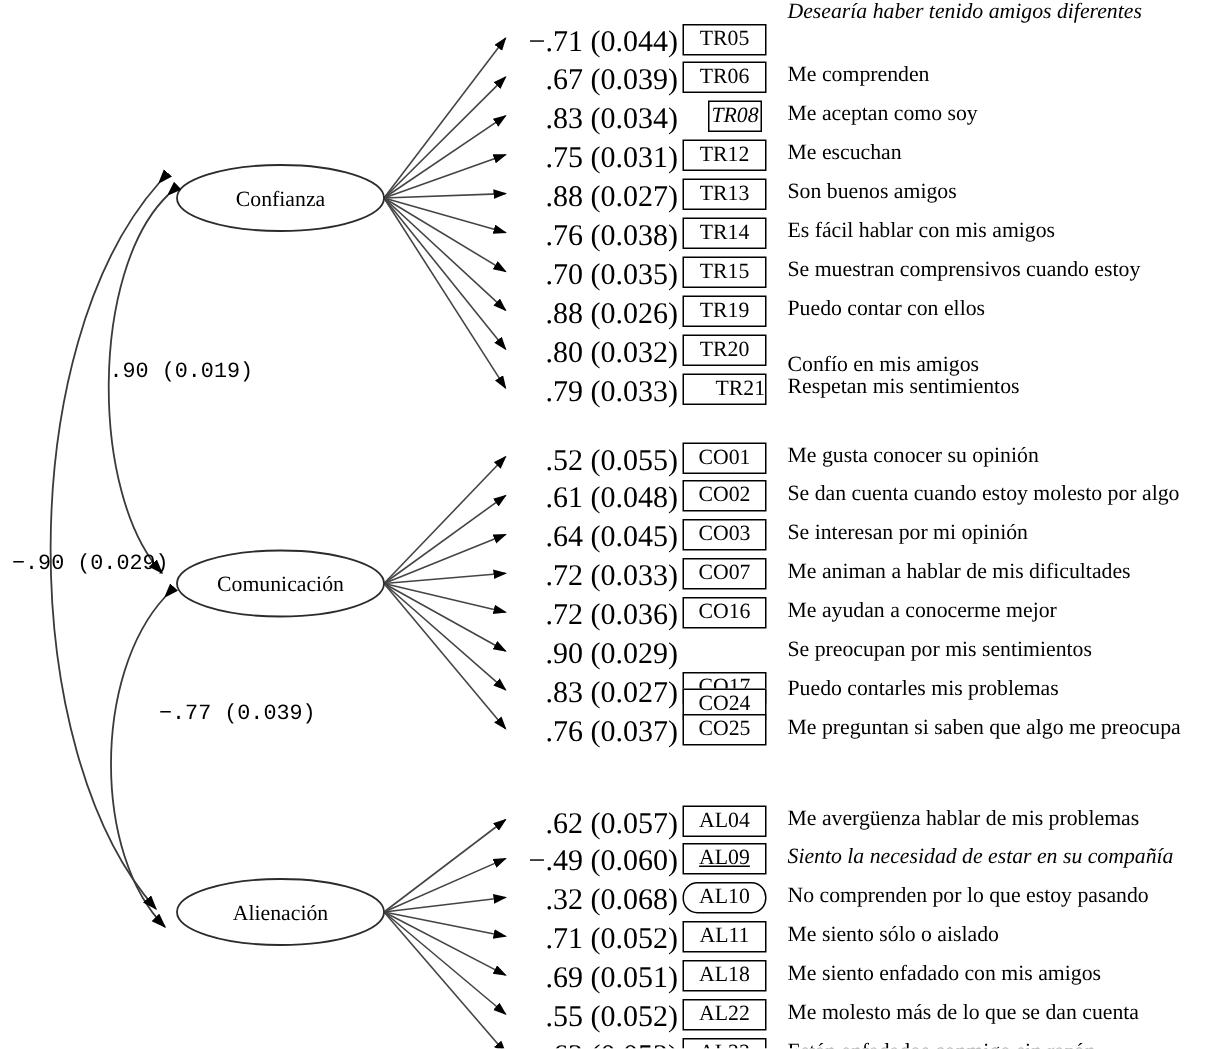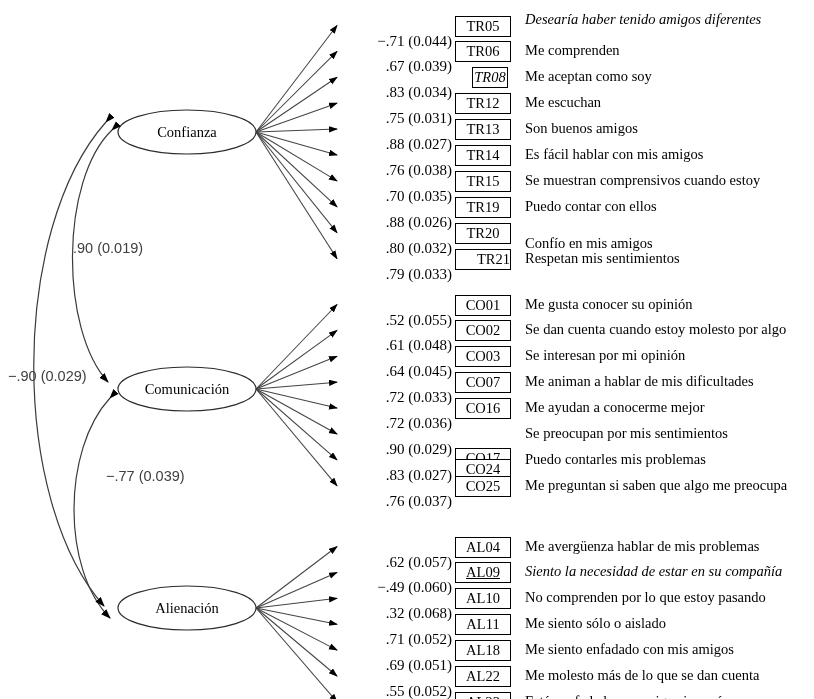--- a/index.html
+++ b/index.html
@@ -27,30 +27,29 @@
   }
   .factor-label {
     font-size: 14.5px;
     font-family: "Liberation Serif", "DejaVu Serif", serif;
     fill: #000000;
   }
   .corr-label {
     position: absolute;
     font-size: 14.5px;
     white-space: nowrap;
-    font-family: Liberation Sans, sans-serif;
-    color: #404040;
+    font-family: Liberation Mono, monospace;
+    color: #000000;
   }
   .coef {
     position: absolute;
-    font-size: 15px;
+    font-size: 20px;
     text-align: right;
     white-space: nowrap;
     color: #000;
-    margin-top: 16px;
   }
   .codebox {
     position: absolute;
     box-sizing: border-box;
     border: 1.4px solid #000;
     background: #fff;
     font-size: 14.5px;
     text-align: center;
     line-height: 19px;
     height: 21px;
@@ -124,21 +123,21 @@
     </g>
   </svg>
 
   <div class="corr-label" style="left:73px; top:240px;">.90 (0.019)</div>
   <div class="corr-label" style="left:78px; top:468px;padding-left:28px;">−.77 (0.039)</div>
   <div class="corr-label" style="left:8px; top:368px;">−.90 (0.029)</div>
 
   <div id="items-layer">
       <div class="coef" style="left: 300px; width: 152px; top: 16.5px;">−.71 (0.044)</div>
       <div class="codebox" style="left: 455px; width: 56px; top: 15.5px;">TR05</div>
-      <div class="itemtext italic" style="left: 525px; top: 11px;">Desearía haber tenido amigos diferentes</div>
+      <div class="itemtext italic" style="left: 525px; top: 0;">Desearía haber tenido amigos diferentes</div>
       <div class="coef" style="left: 300px; width: 152px; top: 42.4px;">.67 (0.039)</div>
       <div class="codebox" style="left: 455px; width: 56px; top: 41.4px;">TR06</div>
       <div class="itemtext" style="left: 525px; top: 42.4px;">Me comprenden</div>
       <div class="coef" style="left: 300px; width: 152px; top: 68.3px;">.83 (0.034)</div>
       <div class="codebox" style="left: 472px; width: 36px; top: 67.3px; font-style: italic;">TR08</div>
       <div class="itemtext" style="left: 525px; top: 68.3px;">Me aceptan como soy</div>
       <div class="coef" style="left: 300px; width: 152px; top: 94.2px;">.75 (0.031)</div>
       <div class="codebox" style="left: 455px; width: 56px; top: 93.2px;">TR12</div>
       <div class="itemtext" style="left: 525px; top: 94.2px;">Me escuchan</div>
       <div class="coef" style="left: 300px; width: 152px; top: 120.1px;">.88 (0.027)</div>
@@ -183,21 +182,21 @@
       <div class="coef" style="left: 300px; width: 152px; top: 476.8px;">.76 (0.037)</div>
       <div class="codebox" style="left: 455px; width: 56px; top: 475.8px;">CO25</div>
       <div class="itemtext" style="left: 525px; top: 476.8px;">Me preguntan si saben que algo me preocupa</div>
       <div class="coef" style="left: 300px; width: 152px; top: 537.5px;">.62 (0.057)</div>
       <div class="codebox" style="left: 455px; width: 56px; top: 536.5px;">AL04</div>
       <div class="itemtext" style="left: 525px; top: 537.5px;">Me avergüenza hablar de mis problemas</div>
       <div class="coef" style="left: 300px; width: 152px; top: 563.4px;">−.49 (0.060)</div>
       <div class="codebox" style="left: 455px; width: 56px; top: 562.4px; text-decoration: underline;">AL09</div>
       <div class="itemtext italic" style="left: 525px; top: 563.4px;">Siento la necesidad de estar en su compañía</div>
       <div class="coef" style="left: 300px; width: 152px; top: 589.3px;">.32 (0.068)</div>
-      <div class="codebox" style="left: 455px; width: 56px; top: 588.3px;">AL10</div>
+      <div class="codebox" style="left: 455px; width: 56px; top: 588.3px; border-radius: 10px;">AL10</div>
       <div class="itemtext" style="left: 525px; top: 589.3px;">No comprenden por lo que estoy pasando</div>
       <div class="coef" style="left: 300px; width: 152px; top: 615.2px;">.71 (0.052)</div>
       <div class="codebox" style="left: 455px; width: 56px; top: 614.2px;">AL11</div>
       <div class="itemtext" style="left: 525px; top: 615.2px;">Me siento sólo o aislado</div>
       <div class="coef" style="left: 300px; width: 152px; top: 641.1px;">.69 (0.051)</div>
       <div class="codebox" style="left: 455px; width: 56px; top: 640.1px;">AL18</div>
       <div class="itemtext" style="left: 525px; top: 641.1px;">Me siento enfadado con mis amigos</div>
       <div class="coef" style="left: 300px; width: 152px; top: 667px;">.55 (0.052)</div>
       <div class="codebox" style="left: 455px; width: 56px; top: 666px;">AL22</div>
       <div class="itemtext" style="left: 525px; top: 667px;">Me molesto más de lo que se dan cuenta</div>

